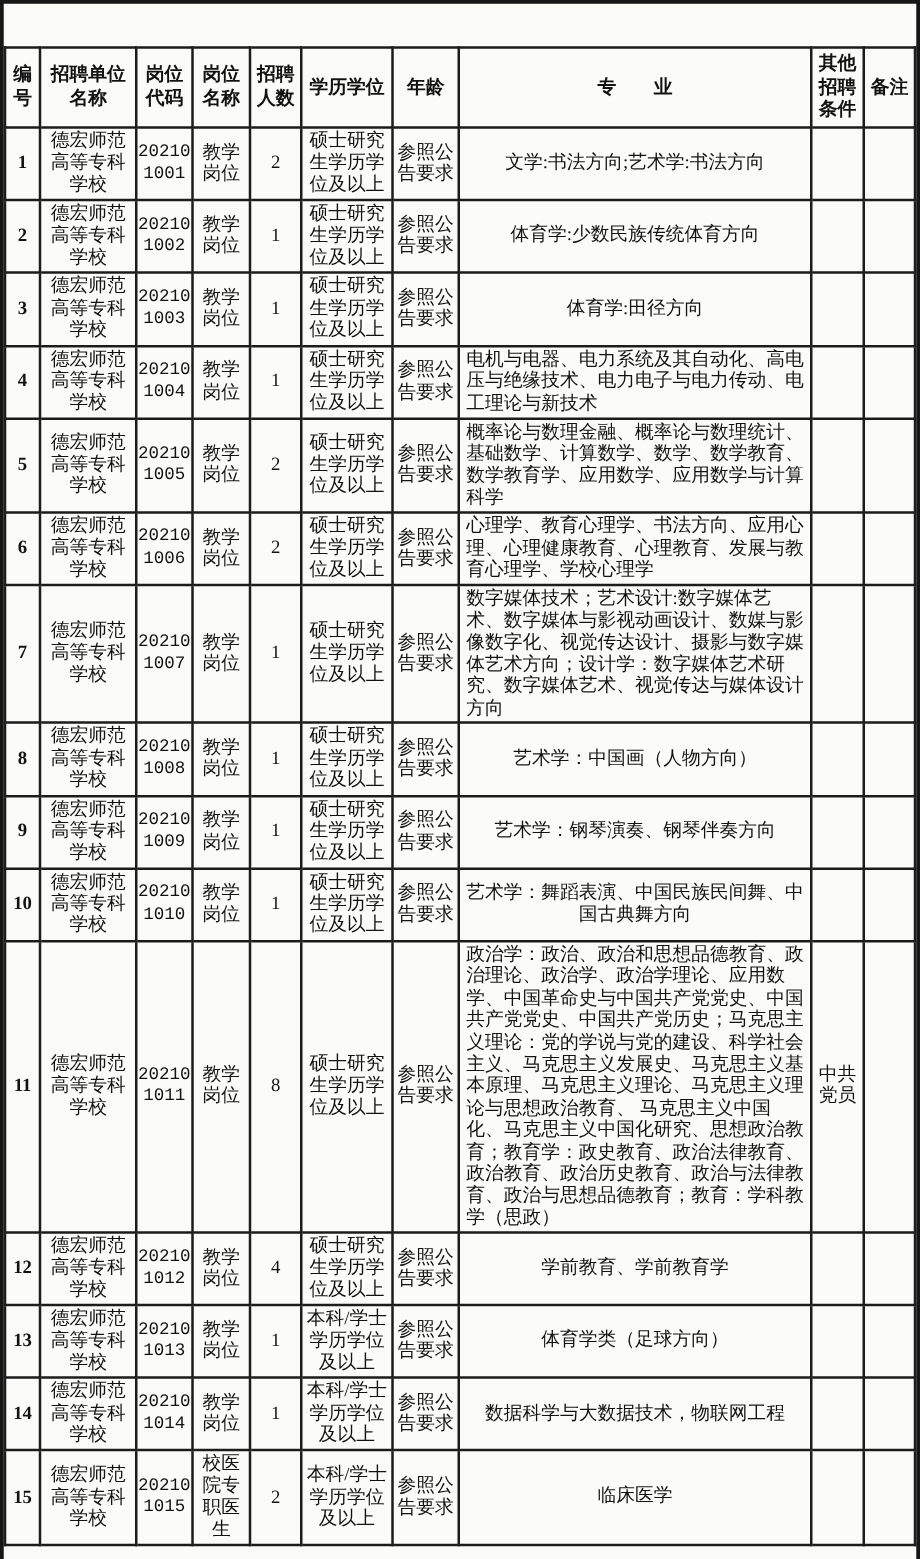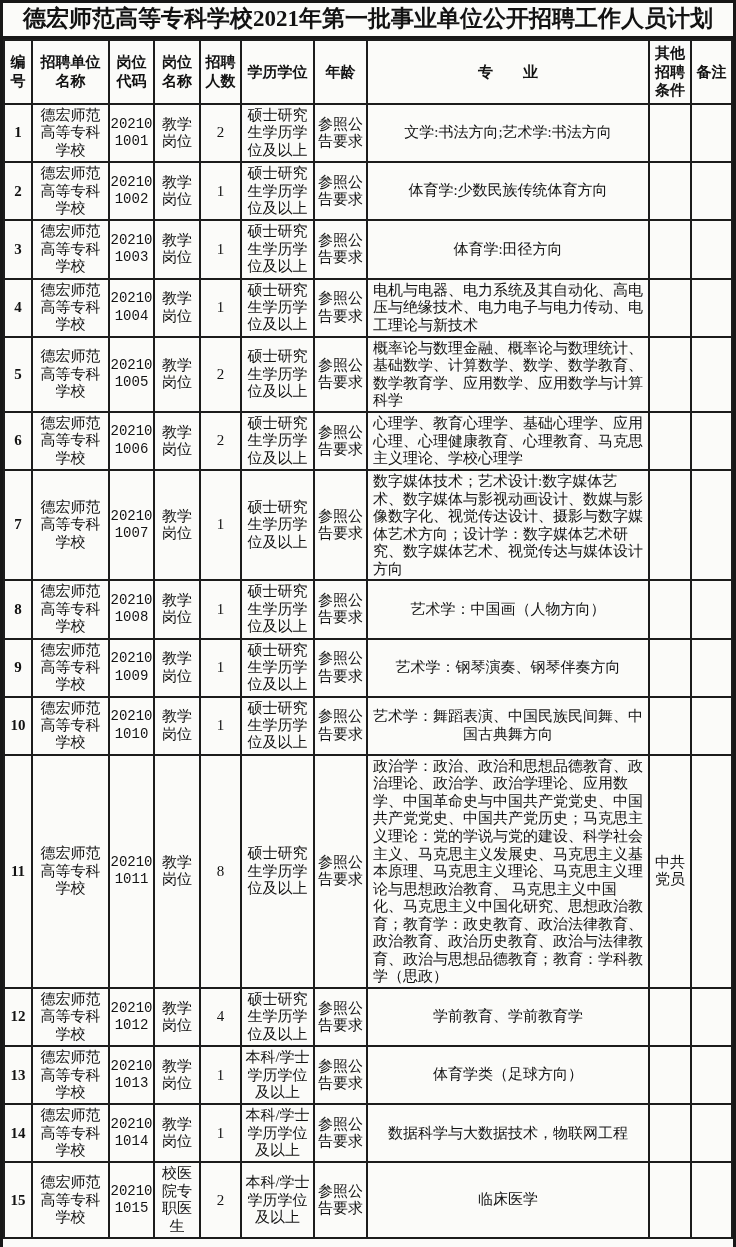--- a/index.html
+++ b/index.html
@@ -17,21 +17,21 @@
     display: flex; flex-direction: column;
   }
   .title {
     font-size: 23px; font-weight: 700; text-align: center;
     padding: 2px 2px 3px 2px; line-height: 28px;
     border-bottom: 3px solid #171717;
     white-space: nowrap; overflow: hidden;
     letter-spacing: 0;
   }
   table {
-    width: 100%; border-collapse: collapse; table-layout: fixed;
+    width: 100%; border-collapse: collapse; table-layout: fixed; margin-top: 34px;
   }
   th, td {
     border: 2px solid #1c1c1c;
     text-align: center; vertical-align: middle;
     word-break: break-word; overflow-wrap: anywhere;
   }
   th {
     font-size: 15px; font-weight: 700;
     height: 64px; padding: 2px 1px; line-height: 1.25;
   }
@@ -47,21 +47,20 @@
     flex: 1;
     padding: 5px 8px 10px 7px;
     font-size: 15px; font-weight: 700; line-height: 25px;
   }
 </style>
 </head>
 <body>
 
 <div class="sheet">
 
-  <div class="title">德宏师范高等专科学校2021年第一批事业单位公开招聘工作人员计划</div>
 
   <table>
     <colgroup>
       <col style="width:28px">
         <col style="width:77px">
         <col style="width:45px">
       <col style="width:46px">
         <col style="width:41px">
         <col style="width:73px">
       <col style="width:53px">
@@ -151,21 +150,21 @@
         </tr>
         <tr>
           <td class="c-no">6</td>
           <td class="c-unit">德宏师范高等专科学校</td>
           <td class="c-code">20210
 1006</td>
           <td class="c-post">教学岗位</td>
           <td class="c-count">2</td>
           <td class="c-degree">硕士研究生学历学位及以上</td>
           <td class="c-age">参照公告要求</td>
-          <td class="c-major left">心理学、教育心理学、基础心理学、应用心理、心理健康教育、心理教育、马克思主义理论、学校心理学</td>
+          <td class="c-major left">心理学、教育心理学、书法方向、应用心理、心理健康教育、心理教育、发展与教育心理学、学校心理学</td>
           <td class="c-other"></td>
           <td class="c-remark"></td>
         </tr>
         <tr>
           <td class="c-no">7</td>
           <td class="c-unit">德宏师范高等专科学校</td>
           <td class="c-code">20210
 1007</td>
           <td class="c-post">教学岗位</td>
           <td class="c-count">1</td>

